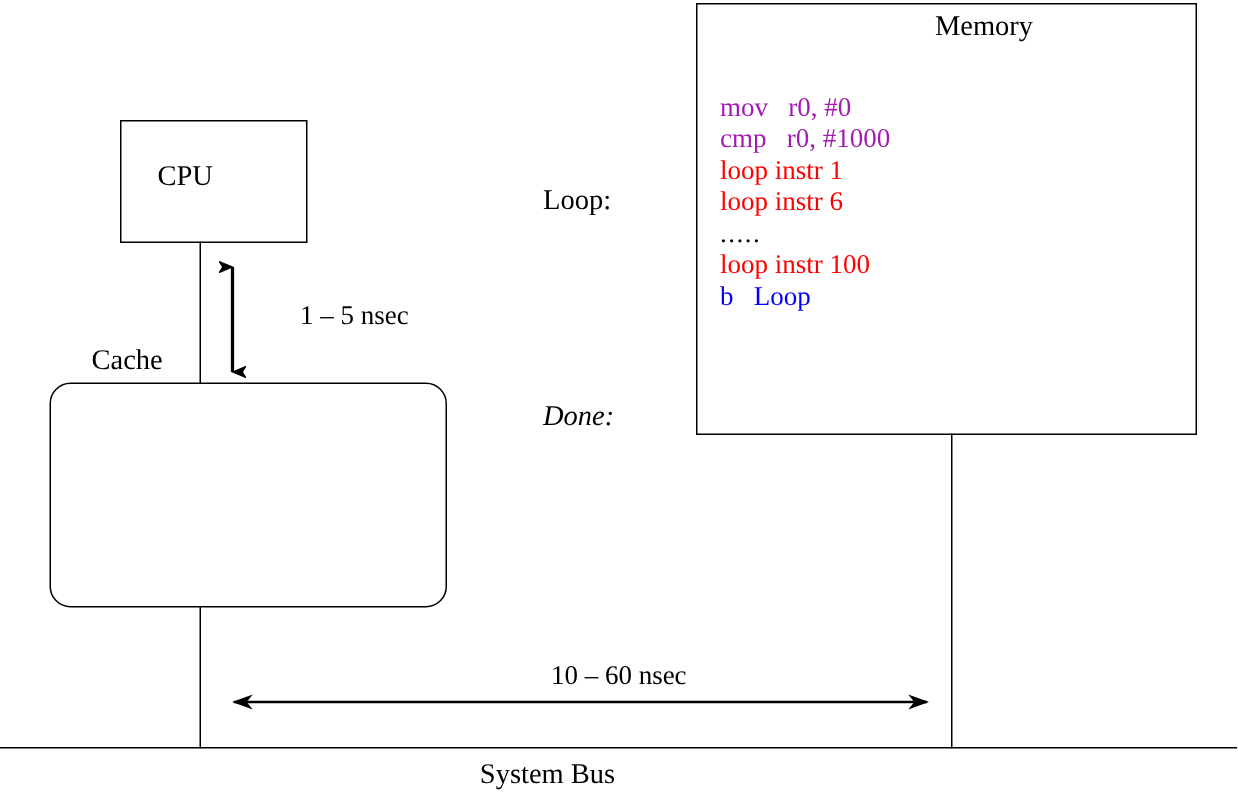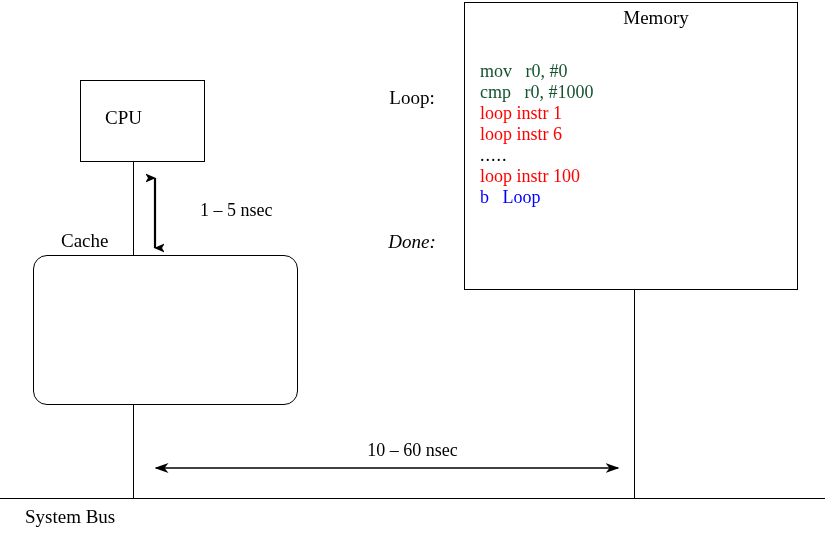--- a/index.html
+++ b/index.html
@@ -67,20 +67,21 @@
     left: 464px;
     top: 8px;
     width: 334px;
     text-align: center;
     font-size: 19px;
   }
   #system-bus-label {
     left: 0px;
     top: 507px;
     width: 680px;
+    text-align: center;
     font-size: 19px;
   }
 
   
   .vline {
     position: absolute;
     width: 1px;
     background: #000000;
   }
   .hline {
@@ -143,32 +144,33 @@
     left: 480px;
     top: 61px;
     font-size: 18px;
   }
   .code-line {
     display: block;
     white-space: pre;
     height: 21px;
     line-height: 21px;
   }
-  .code-line.black  { color: #14532d; }
+  .code-line.black  { color: #a21caf; }
   .code-line.red    { color: #ff0000; }
   .code-line.blue   { color: #0000ff; }
   .code-line.dots   { color: #000000; font-size: 18px; letter-spacing: 1px; }
 
   
   .mem-tag {
     position: absolute;
     white-space: pre;
     font-size: 19px;
     line-height: 1;
-    text-align: center;
+    text-align: left;
+    margin-top: 36px;
   }
   #loop-tag {
     left: 362px;
     top: 88px;
     width: 100px;
   }
   #done-tag {
     left: 362px;
     top: 232px;
     width: 100px;

